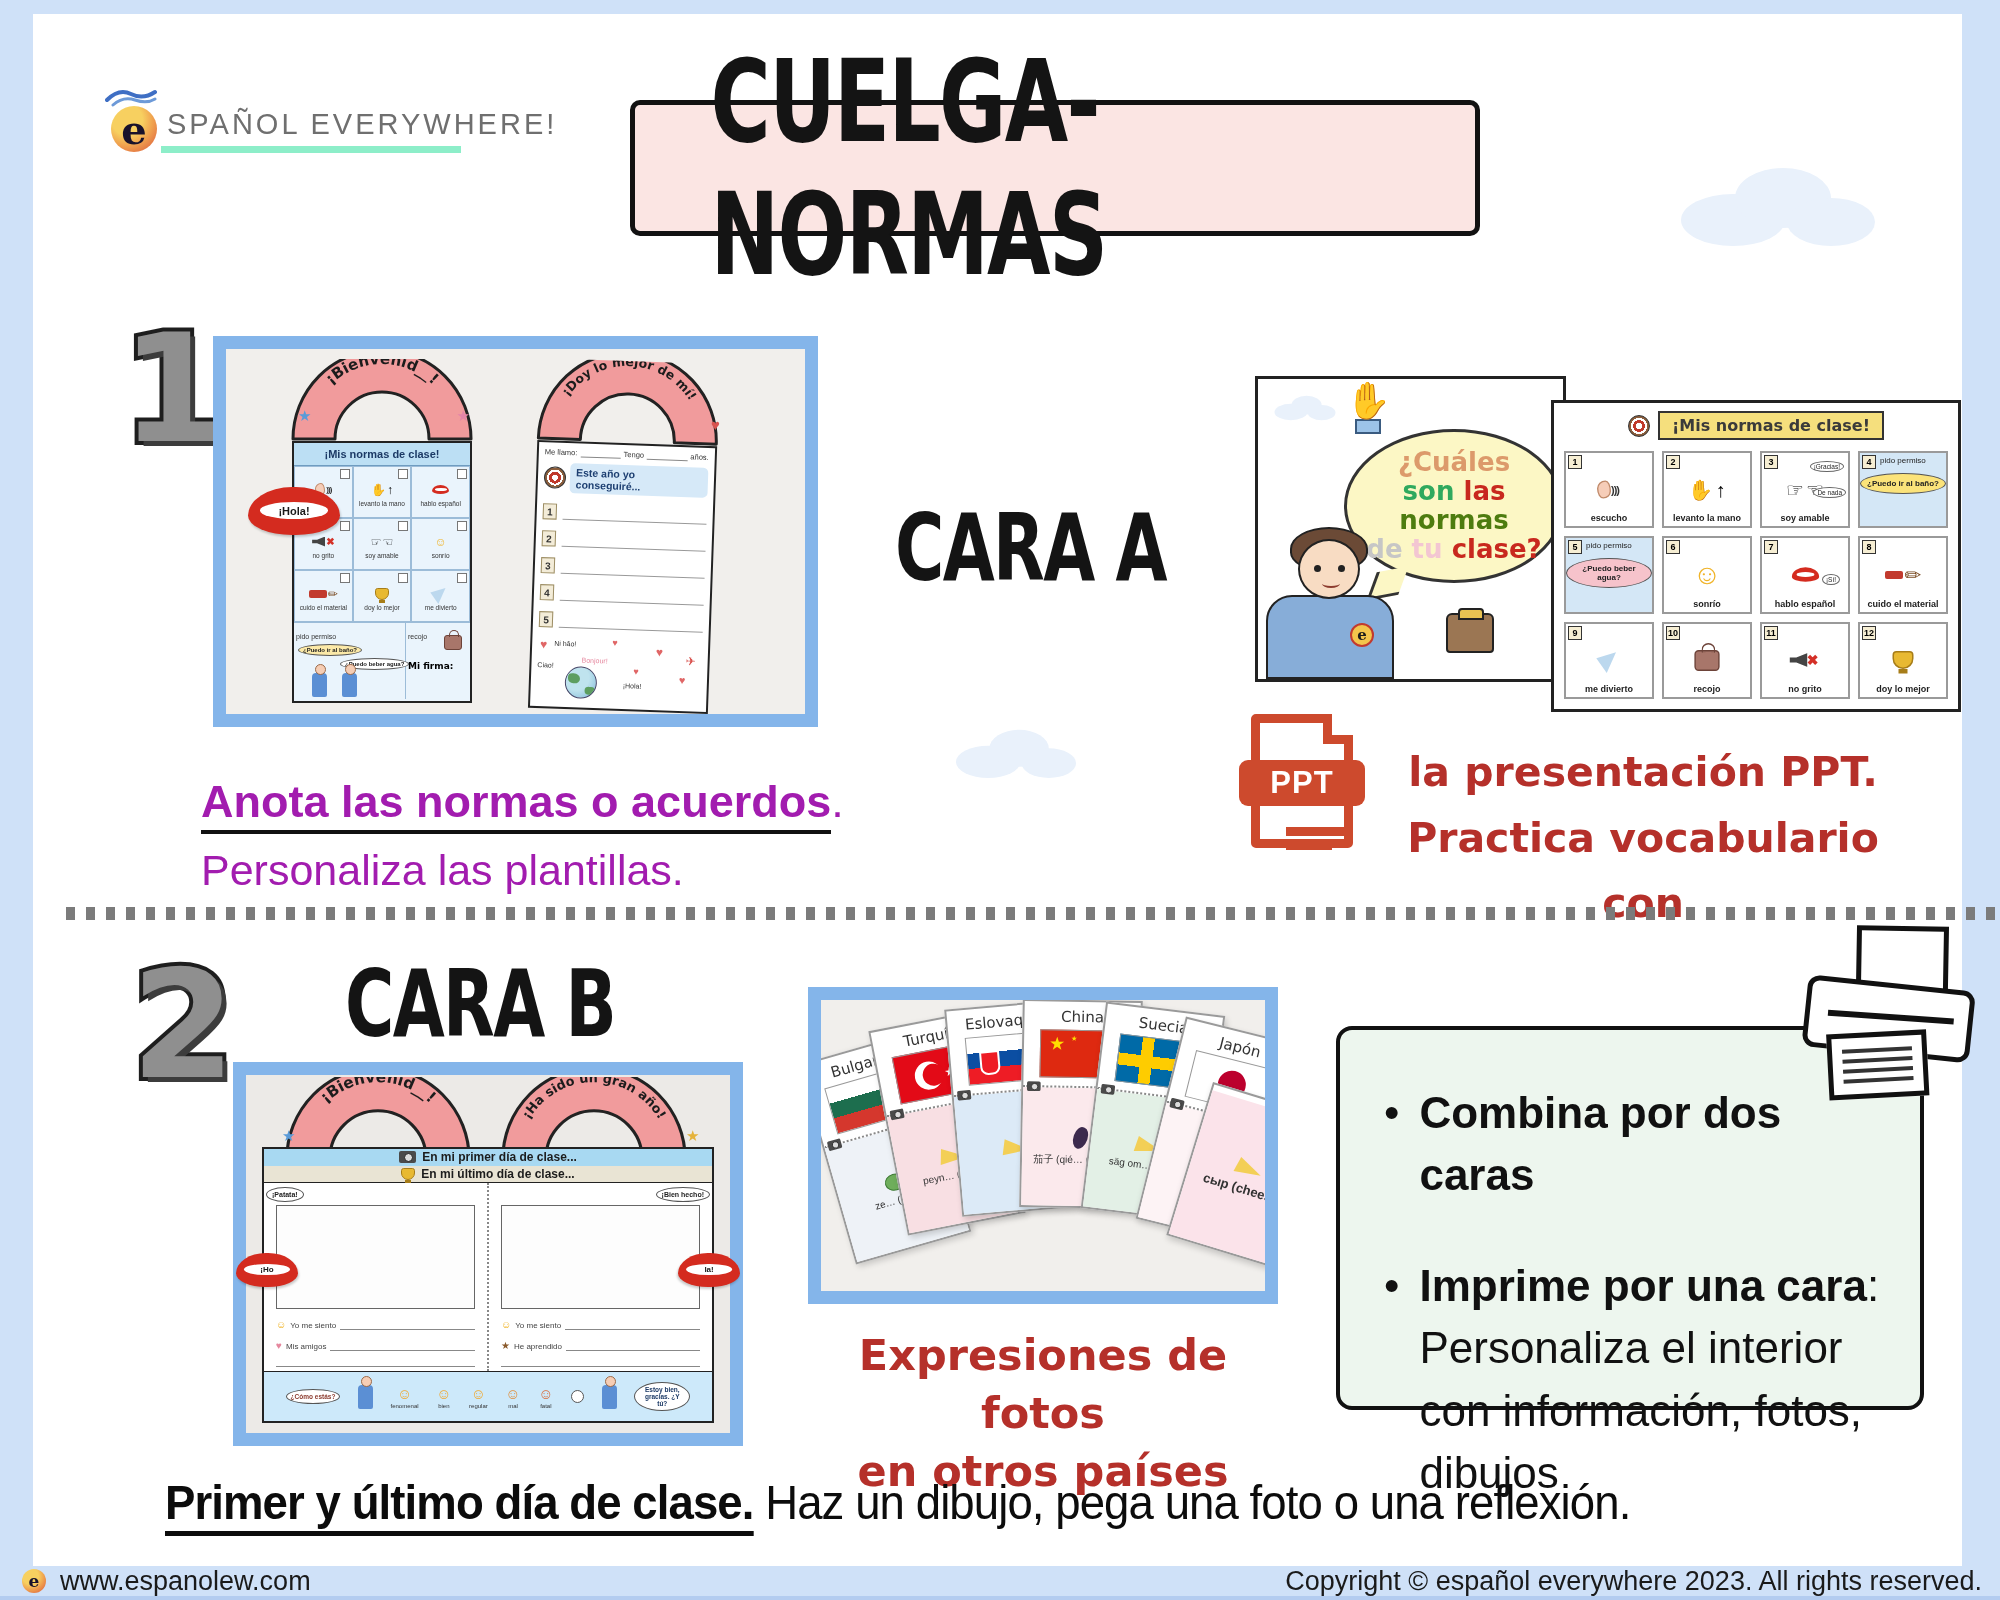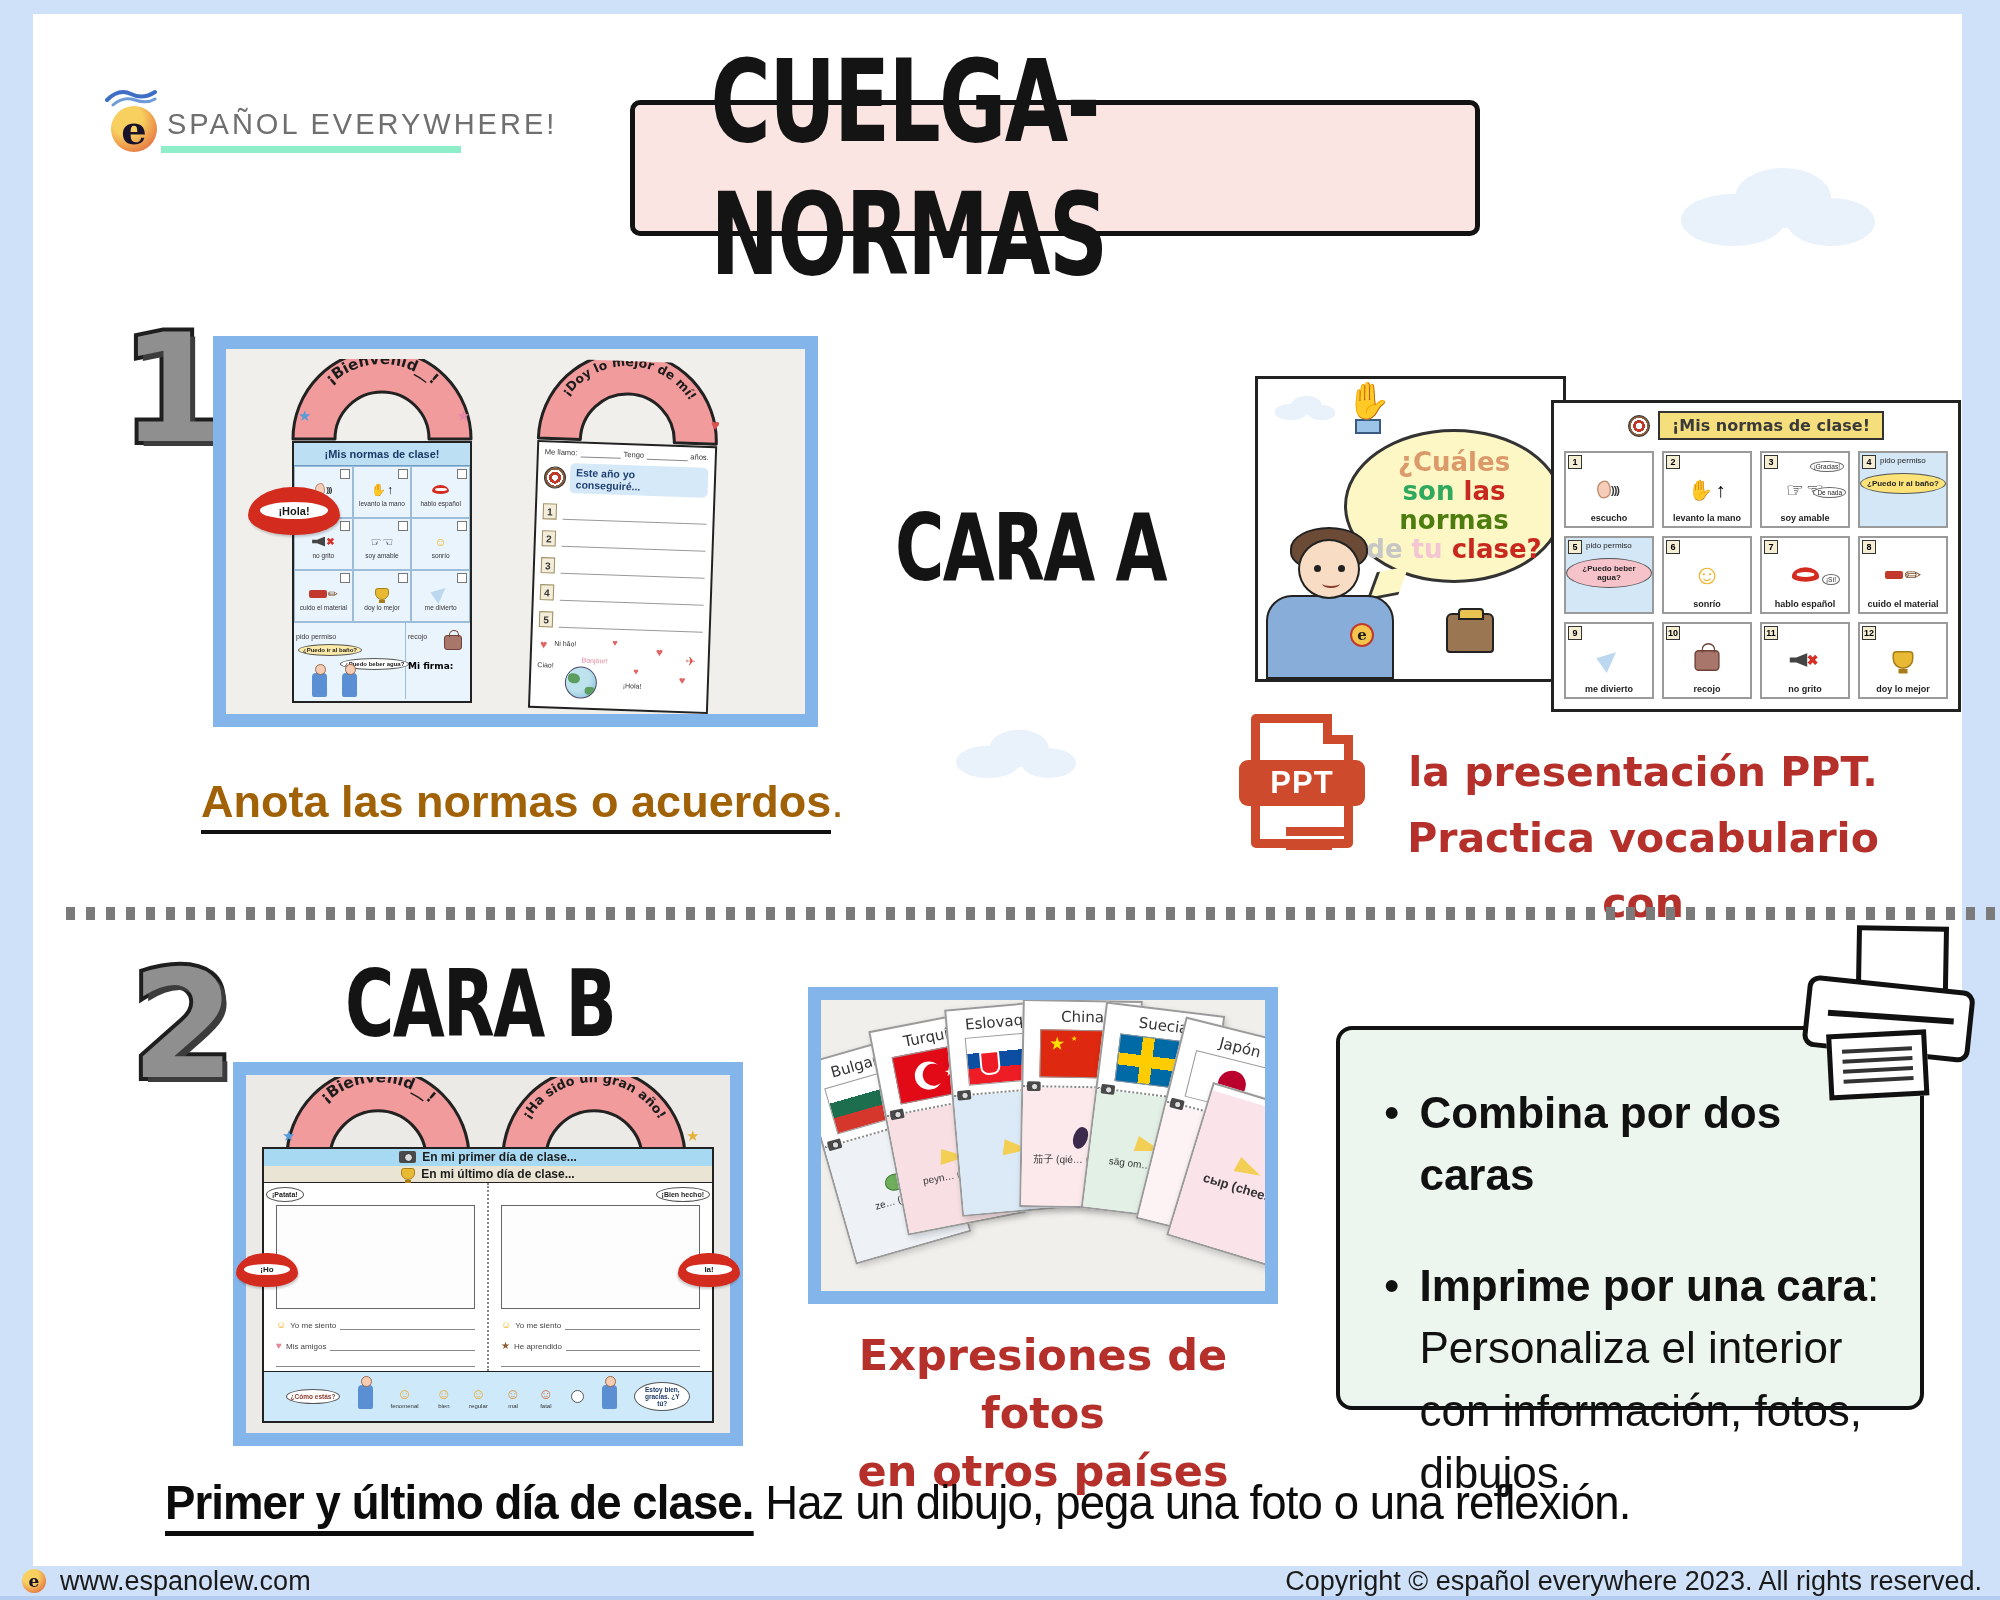--- a/index.html
+++ b/index.html
@@ -144,21 +144,21 @@
   
   .ppt-icon { position:absolute; left:1206px; top:700px; width:130px; height:140px; }
   .ppt-page { position:absolute; left:12px; top:0; width:102px; height:134px; background:#fff; border:9px solid #cd4a2d; border-radius:5px; }
   .ppt-fold { position:absolute; top:-9px; right:-9px; width:30px; height:30px; background:#fff; border-left:9px solid #cd4a2d; border-bottom:9px solid #cd4a2d; }
   .ppt-band { position:absolute; left:0; top:46px; width:126px; height:46px; background:#cd4a2d; border-radius:9px; color:#fff; font-weight:bold; font-size:31px; display:flex; align-items:center; justify-content:center; letter-spacing:1px; }
   .ppt-line { position:absolute; left:26px; width:62px; height:9px; background:#cd4a2d; }
   .ppt-line.l1 { top:104px; } .ppt-line.l2 { top:118px; width:46px; }
   .ppt-note { position:absolute; left:1330px; top:726px; width:560px; text-align:center; color:#b5302a; font-family:"DejaVu Sans", sans-serif; font-weight:bold; font-size:41px; line-height:1.6; }
 
   
-  .caption1 { position:absolute; left:168px; top:762px; font-size:45px; color:#a16207; }
+  .caption1 { position:absolute; left:168px; top:762px; font-size:45px; color:#a21caf; }
   .cap-bold { font-weight:bold; border-bottom:4px solid #111; padding-bottom:3px; }
   .caption1 .line2 { display:block; margin-top:18px; font-size:43px; }
 
   .dots { position:absolute; left:33px; top:893px; width:1929px; height:13px;
     background:repeating-linear-gradient(90deg, #7b7b7b 0 9px, transparent 9px 20px); }
 
   
   .sheet { position:absolute; left:16px; top:8px; width:452px; height:342px; }
   .sheet-body { position:absolute; left:0; top:64px; width:452px; height:276px; background:#fff; border:2px solid #222; display:flex; flex-direction:column; }
   .sh-heads { display:flex; height:34px; border-bottom:1.5px solid #222;flex-direction:column; }
@@ -559,20 +559,21 @@
     </div>
     <div class="ppt-band">PPT</div>
   </div>
   <div class="ppt-note">
     <div>la presentación PPT.</div>
     <div>Practica vocabulario con</div>
   </div>
 
   <div class="caption1">
     <span class="cap-bold">Anota las normas o acuerdos</span><span>.</span>
+    <span class="line2">Personaliza las plantillas.</span>
   </div>
 
   <div class="dots"></div>
 
   <div class="abs step-num" style="left:98px; top:936px;">2</div>
   <div class="abs" style="left:312px; top:942px;">
     <span class="display" style="font-size:82px;">CARA B</span>
   </div>
 
   <div class="photo" style="left:200px; top:1048px; width:510px; height:384px; background:#eceae7;">

